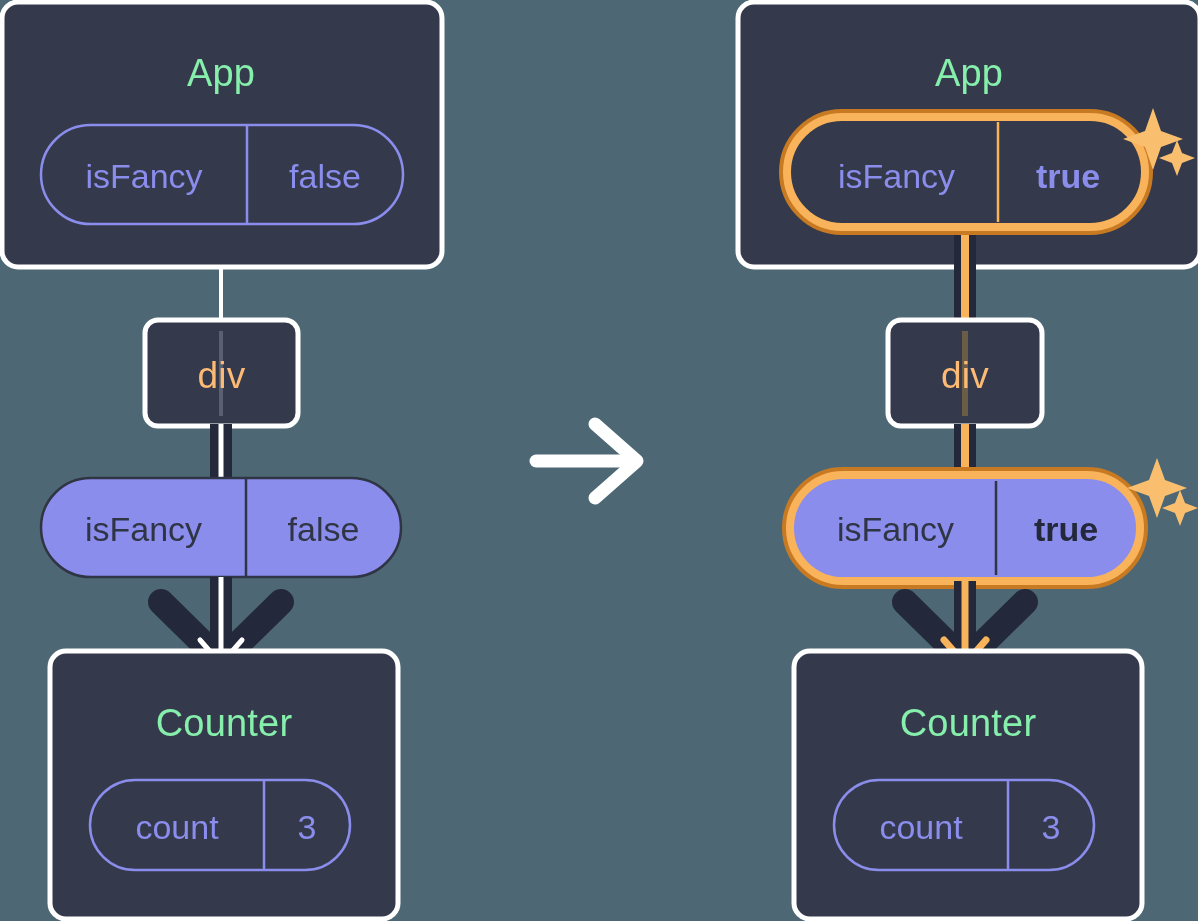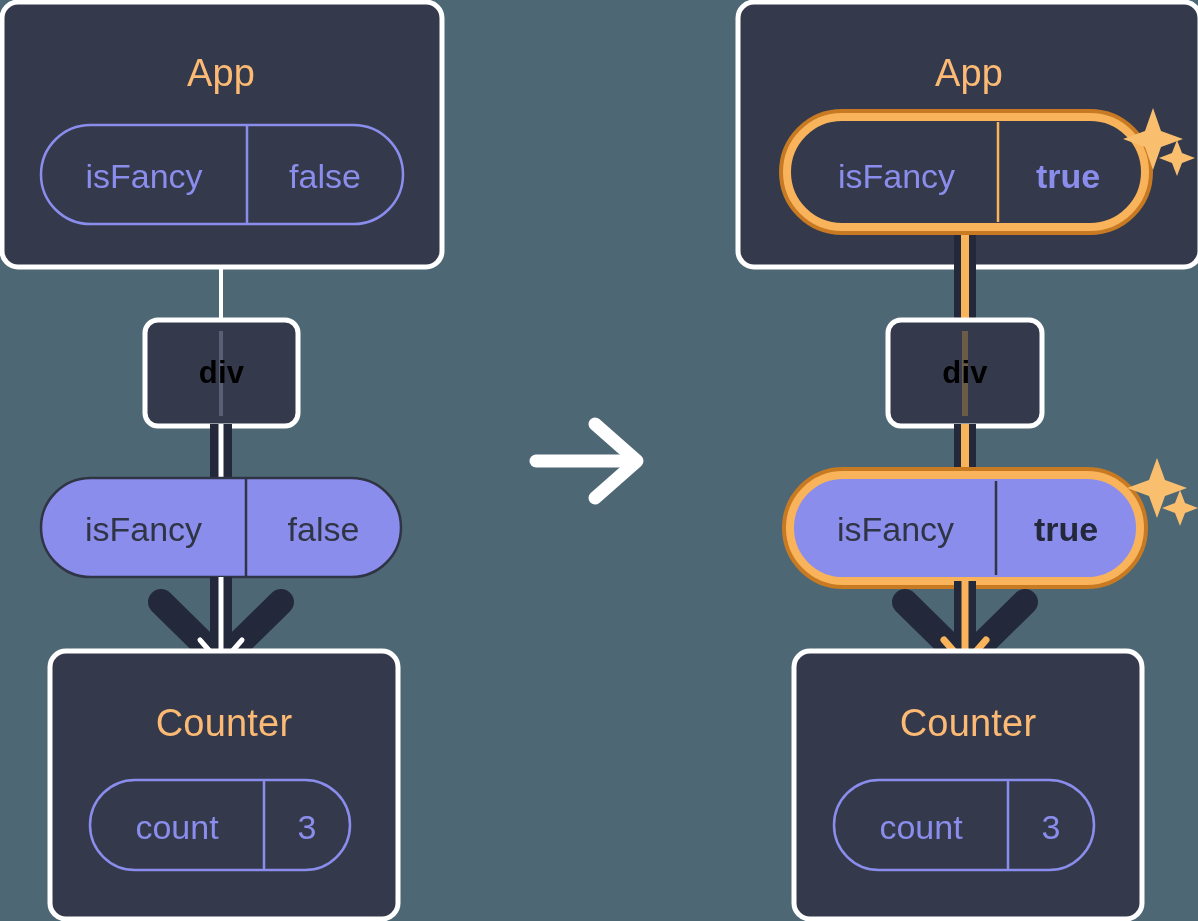--- a/index.html
+++ b/index.html
@@ -24,27 +24,27 @@
     top: 0;
     left: 0;
   }
   .lbl {
     position: absolute;
     white-space: nowrap;
     pointer-events: none;
   }
   .card-title {
     font-size: 38px;
-    color: #fdba74;
+    color: #86efac;
     letter-spacing: 0.2px;
   }
   .div-title {
-    font-size: 31px;
-    color: #000000;
-    font-weight: bold;
+    font-size: 37px;
+    color: #fdba74;
+    font-weight: normal;
     letter-spacing: 0.2px;
   }
   .pill-text-outline {
     font-size: 34px;
     color: #8b8ded;
   }
   .pill-text-outline-b {
     font-size: 34px;
     color: #8b8ded;
     font-weight: bold;

